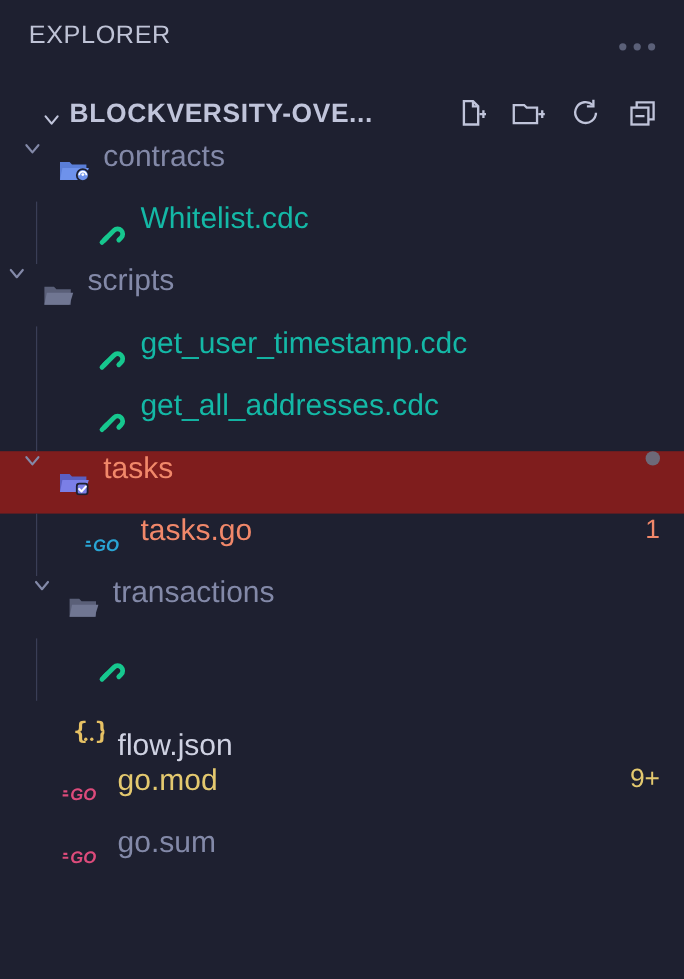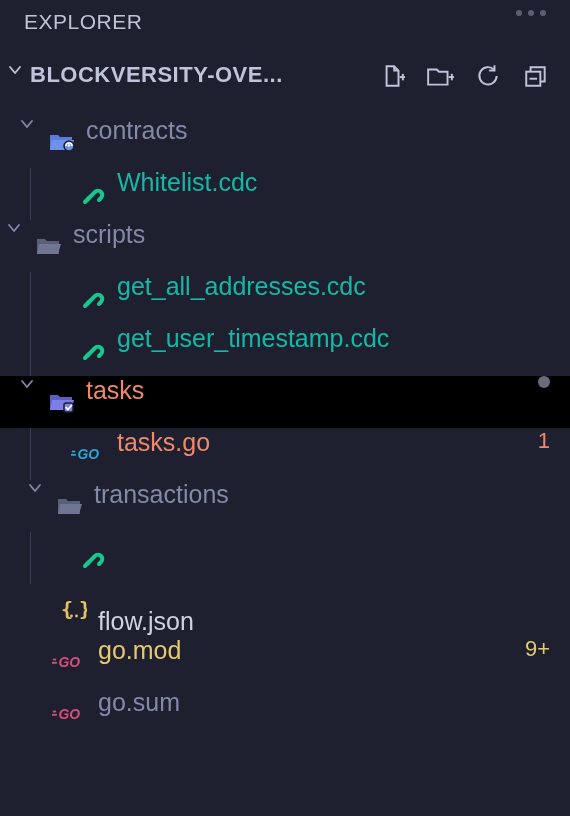--- a/index.html
+++ b/index.html
@@ -7,21 +7,21 @@
     width: 570px;
     height: 816px;
     background: #1e2030;
     font-family: -apple-system, BlinkMacSystemFont, "Segoe UI", sans-serif;
     color: #8389a8;
     overflow: hidden;
     font-size: 21px;
   }
   .header {
     display: flex;
-    align-items: flex-start;
+    align-items: flex-end;
     justify-content: space-between;
     padding: 10px 24px 14px 24px;
     height: 56px;
   }
   .header-title {
     color: #bfc3d6;
     font-size: 21px;
     font-weight: 400;
     letter-spacing: 0.5px;
   }
@@ -30,24 +30,25 @@
     gap: 6px;
   }
   .more-dots span {
     width: 6px;
     height: 6px;
     border-radius: 50%;
     background: #5b6078;
   }
   .workspace-row {
     display: flex;
-    align-items: flex-start;
+    align-items: flex-end;
     padding: 6px 20px 6px 6px;
     gap: 6px;
     height: 58px;
+    margin-left: 28px;
   }
   .workspace-chevron {
     width: 18px;
     display: flex;
     justify-content: center;
     color: #bfc3d6;
   }
   .workspace-title {
     color: #c0c4da;
     font-weight: 700;
@@ -73,21 +74,21 @@
     cursor: pointer;
   }
   .tree { padding-top: 2px; }
   .row {
     display: flex;
     height: 52px;
     padding-right: 20px;
     gap: 10px;
   }
   .row.selected {
-    background: #000000;
+    background: #7f1d1d;
   }
   .indent-guide {
     width: 1px;
     background: #3a3e56;
     margin-left: 30px;
   }
   .twisty {
     width: 22px;
     display: flex;
     justify-content: center;
@@ -235,30 +236,30 @@
   <div style="display:flex;">
     <div class="indent-guide" style="height:104px;"></div>
     <div style="flex:1;">
       <div class="row" style="padding-left:48px;">
         <div class="icon">
           <svg width="24" height="24" viewBox="0 0 24 24">
               <path d="M6 18 L14 10 A4 4 0 0 1 20 16 L18 18" stroke="#16c78e" stroke-width="4" fill="none" stroke-linecap="round"></path>
               <path d="M4 20 L8 16" stroke="#16c78e" stroke-width="4" fill="none" stroke-linecap="round"></path>
             </svg>
         </div>
-        <div class="label mod">get_all_addresses.cdc</div>
+        <div class="label mod">get_user_timestamp.cdc</div>
       </div>
       <div class="row" style="padding-left:48px;">
         <div class="icon">
           <svg width="24" height="24" viewBox="0 0 24 24">
               <path d="M6 18 L14 10 A4 4 0 0 1 20 16 L18 18" stroke="#16c78e" stroke-width="4" fill="none" stroke-linecap="round"></path>
               <path d="M4 20 L8 16" stroke="#16c78e" stroke-width="4" fill="none" stroke-linecap="round"></path>
             </svg>
         </div>
-        <div class="label mod">get_user_timestamp.cdc</div>
+        <div class="label mod">get_all_addresses.cdc</div>
       </div>
     </div>
   </div>
 
   <div class="row selected" style="padding-left:16px;">
     <div class="twisty">
       <svg width="16" height="16" viewBox="0 0 16 16">
           <path d="M3 5 L8 11 L13 5" stroke="#8389a8" stroke-width="1.8" fill="none" stroke-linecap="round" stroke-linejoin="round"></path>
         </svg>
     </div>

